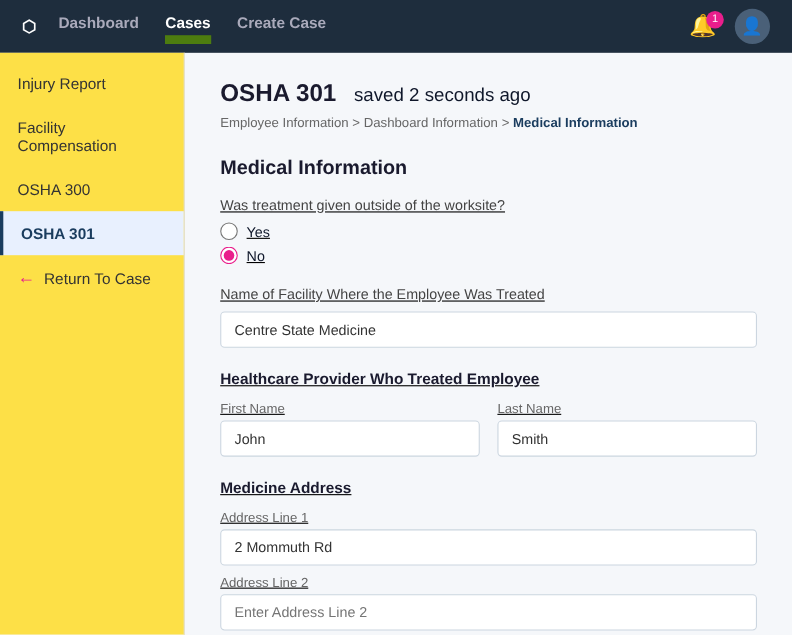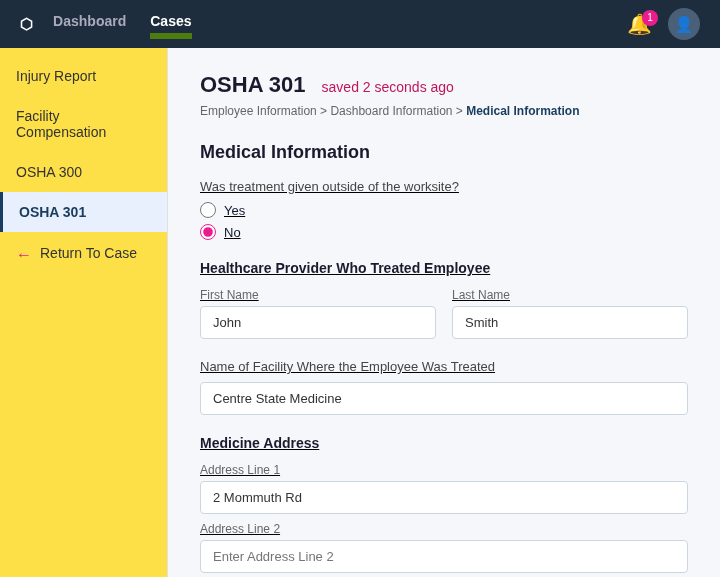--- a/index.html
+++ b/index.html
@@ -23,21 +23,21 @@
       color: #aab;
       text-decoration: none;
       font-size: 14px;
       cursor: pointer;
       padding: 4px 0;
       font-weight: bold;
     }
     .top-nav-link.active {
       color: #fff;
       font-weight: 600;
-      border-bottom: 6px solid #4d7c0f;
+      border-bottom: 8px solid #4d7c0f;
     }
     .top-nav-icons {
       margin-left: auto;
       display: flex;
       align-items: center;
       gap: 16px;
     }
     .nav-icon-btn {
       background: none;
       border: none;
@@ -118,22 +118,22 @@
       align-items: baseline;
       gap: 16px;
       margin-bottom: 6px;
     }
     .page-title {
       font-size: 22px;
       font-weight: 700;
       color: #1a1a2e;
     }
     .saved-text {
-      font-size: 14px;
-      color: #be185d;
+      font-size: 17px;
+      color: #0f172a;
     }
     .breadcrumb {
       font-size: 12px;
       color: #666;
       margin-bottom: 24px;
     }
     .breadcrumb span.active-crumb {
       color: #1a3c5e;
       font-weight: 600;
     }
@@ -217,20 +217,21 @@
     }
   </style>
 </head>
 <body>
 
 <nav class="top-nav">
   <span style="font-weight:700;color:#fff;font-size:15px;margin-right:12px;">⬡</span>
   <div class="top-nav-links">
     <a class="top-nav-link">Dashboard</a>
     <a class="top-nav-link active">Cases</a>
+    <a class="top-nav-link">Create Case</a>
   </div>
   <div class="top-nav-icons">
     <button class="nav-icon-btn">
       🔔
       <span class="badge">1</span>
     </button>
     <div class="avatar-circle">👤</div>
   </div>
 </nav>
 
@@ -280,39 +281,39 @@
           <span class="radio-label">Yes</span>
         </label>
         <label class="radio-option">
           <input type="radio" name="treatment_outside" checked="" style="">
           <span class="radio-label">No</span>
         </label>
       </div>
     </div>
 
     <div class="form-group">
+      <label class="form-label">Name of Facility Where the Employee Was Treated</label>
+      <input class="form-input full-width-input" type="text" value="Centre State Medicine" style="">
+    </div>
+
+    <div class="form-group">
       <div class="subsection-title">Healthcare Provider Who Treated Employee</div>
       <div class="name-row">
         <div class="name-field">
           <span class="sub-label">First Name</span>
           <input class="form-input" type="text" value="John" style="">
         </div>
         <div class="name-field">
           <span class="sub-label">Last Name</span>
           <input class="form-input" type="text" value="Smith" style="">
         </div>
       </div>
     </div>
 
     <div class="form-group">
-      <label class="form-label">Name of Facility Where the Employee Was Treated</label>
-      <input class="form-input full-width-input" type="text" value="Centre State Medicine" style="">
-    </div>
-
-    <div class="form-group">
       <div class="subsection-title">Medicine Address</div>
 
       <div style="margin-bottom:8px;">
         <span class="sub-label">Address Line 1</span>
         <input class="form-input full-width-input" type="text" value="2 Mommuth Rd" style="">
       </div>
 
       <div style="margin-bottom:1px;">
         <span class="sub-label">Address Line 2</span>
         <input class="form-input full-width-input" type="text" placeholder="Enter Address Line 2" style="">

